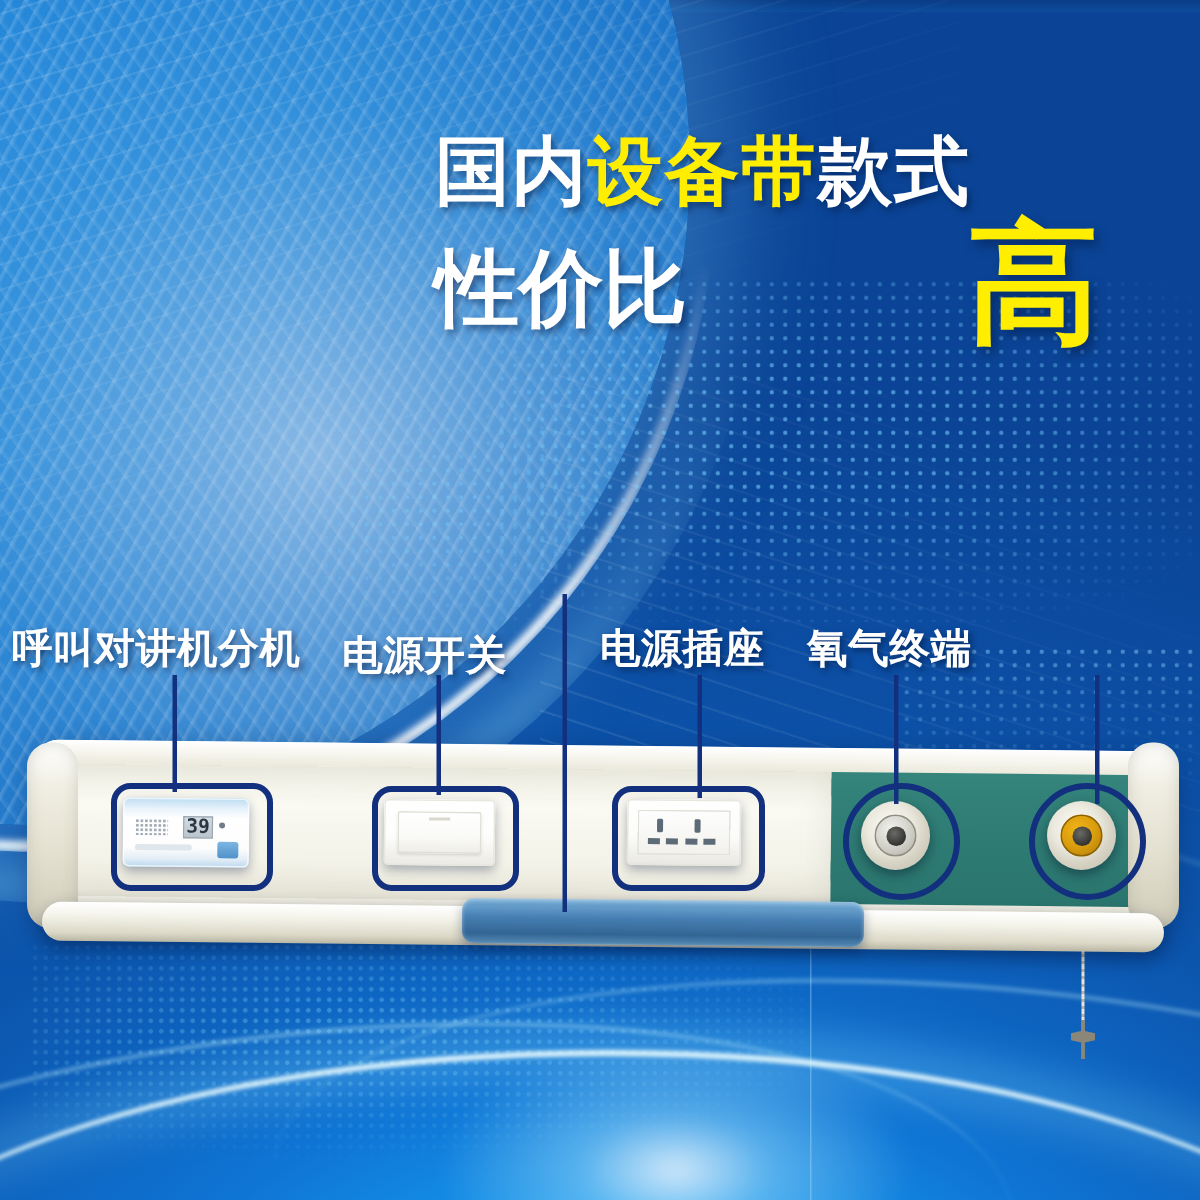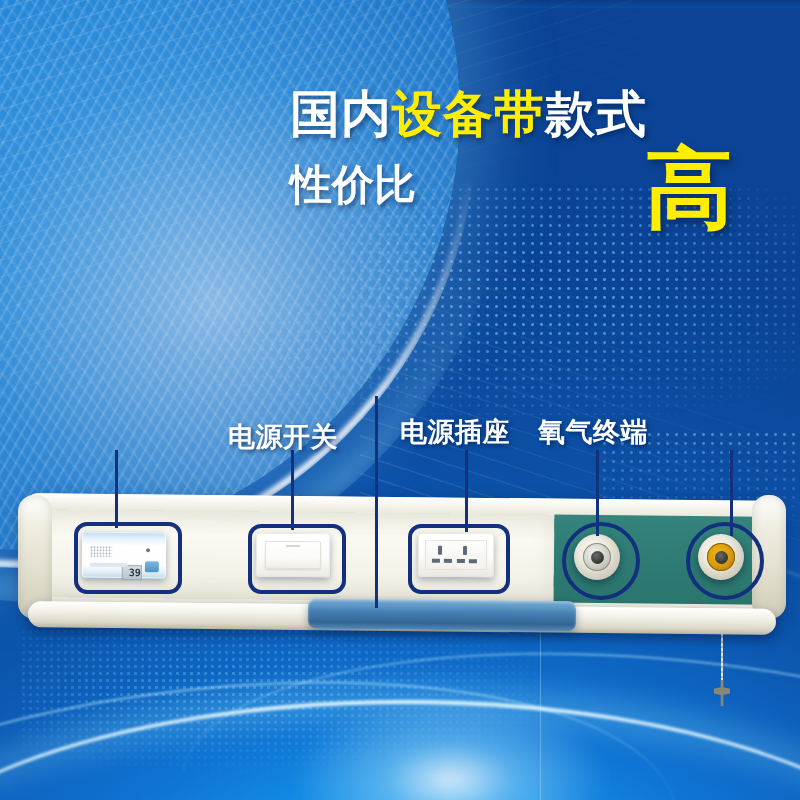--- a/index.html
+++ b/index.html
@@ -175,21 +175,21 @@
   }
   .hl-row1 {
     font-size: 50px;
     font-weight: bold;
     letter-spacing: 1px;
     line-height: 1.05;
     white-space: nowrap;
   }
   .hl-row2 {
     margin-top: 22px;
-    font-size: 42px;
+    font-size: 56px;
     font-weight: bold;
     line-height: 1.05;
     white-space: nowrap;
   }
   .w { color: #ffffff; text-shadow: 2px 3px 5px rgba(0,25,70,0.55); }
   .y { color: #ffee00; text-shadow: 2px 3px 5px rgba(0,25,70,0.55); }
   .big-y {
     position: absolute;
     left: 350px; top: 138px;
     font-size: 88px; font-weight: bold;
@@ -293,23 +293,23 @@
     position: absolute; left: 8px; top: 14px; width: 22px; height: 11px;
     background-image: radial-gradient(circle, #8d9aa6 0.8px, rgba(0,0,0,0) 1.1px);
     background-size: 3px 3px;
     opacity: .85;
   }
   .ic-display {
     position: absolute; left: 40px; top: 12px; width: 18px; height: 13px;
     background: linear-gradient(180deg,#d5dde4,#b9c4cd);
     border: 1px solid #9aa7b2;
     color: #2b3742;
-    font-size: 10px; font-weight: bold;
+    font-size: 13px; font-weight: bold;
     font-family: "DejaVu Sans Mono", monospace;
-    text-align: right; line-height: 13px; margin-top: 21px;
+    text-align: center; line-height: 13px;
   }
   .ic-led {
     position: absolute; left: 64px; top: 16px; width: 4px; height: 4px;
     border-radius: 50%;
     background: #6f7d8a;
   }
   .ic-bar {
     position: absolute; left: 8px; top: 31px; width: 38px; height: 4px;
     background: #dfe6ec; border-radius: 2px;
   }
@@ -452,20 +452,21 @@
   <div class="headline">
     <div class="hl-row1">
       <span class="w">国内</span><span class="y">设备带</span><span class="w">款式</span>
     </div>
     <div class="hl-row2">
       <span class="w">性价比</span>
     </div>
   </div>
   <div class="big-y" style="left:645px; top:145px;">高</div>
 
+  <div class="callout" style="left:8px;  top:414px;">呼叫对讲机分机</div>
   <div class="callout" style="left:228px; top:419px;">电源开关</div>
   <div class="callout" style="left:400px; top:414px;">电源插座</div>
   <div class="callout" style="left:538px; top:414px;">氧气终端</div>
 
   <div class="leader" style="left:115px; top:450px; height:78px;"></div>
   <div class="leader" style="left:291px; top:450px; height:80px;"></div>
   <div class="leader" style="left:375px; top:396px; height:212px;"></div>
   <div class="leader" style="left:465px; top:450px; height:82px;"></div>
   <div class="leader" style="left:596px; top:450px; height:86px;"></div>
   <div class="leader" style="left:730px; top:450px; height:86px;"></div>

